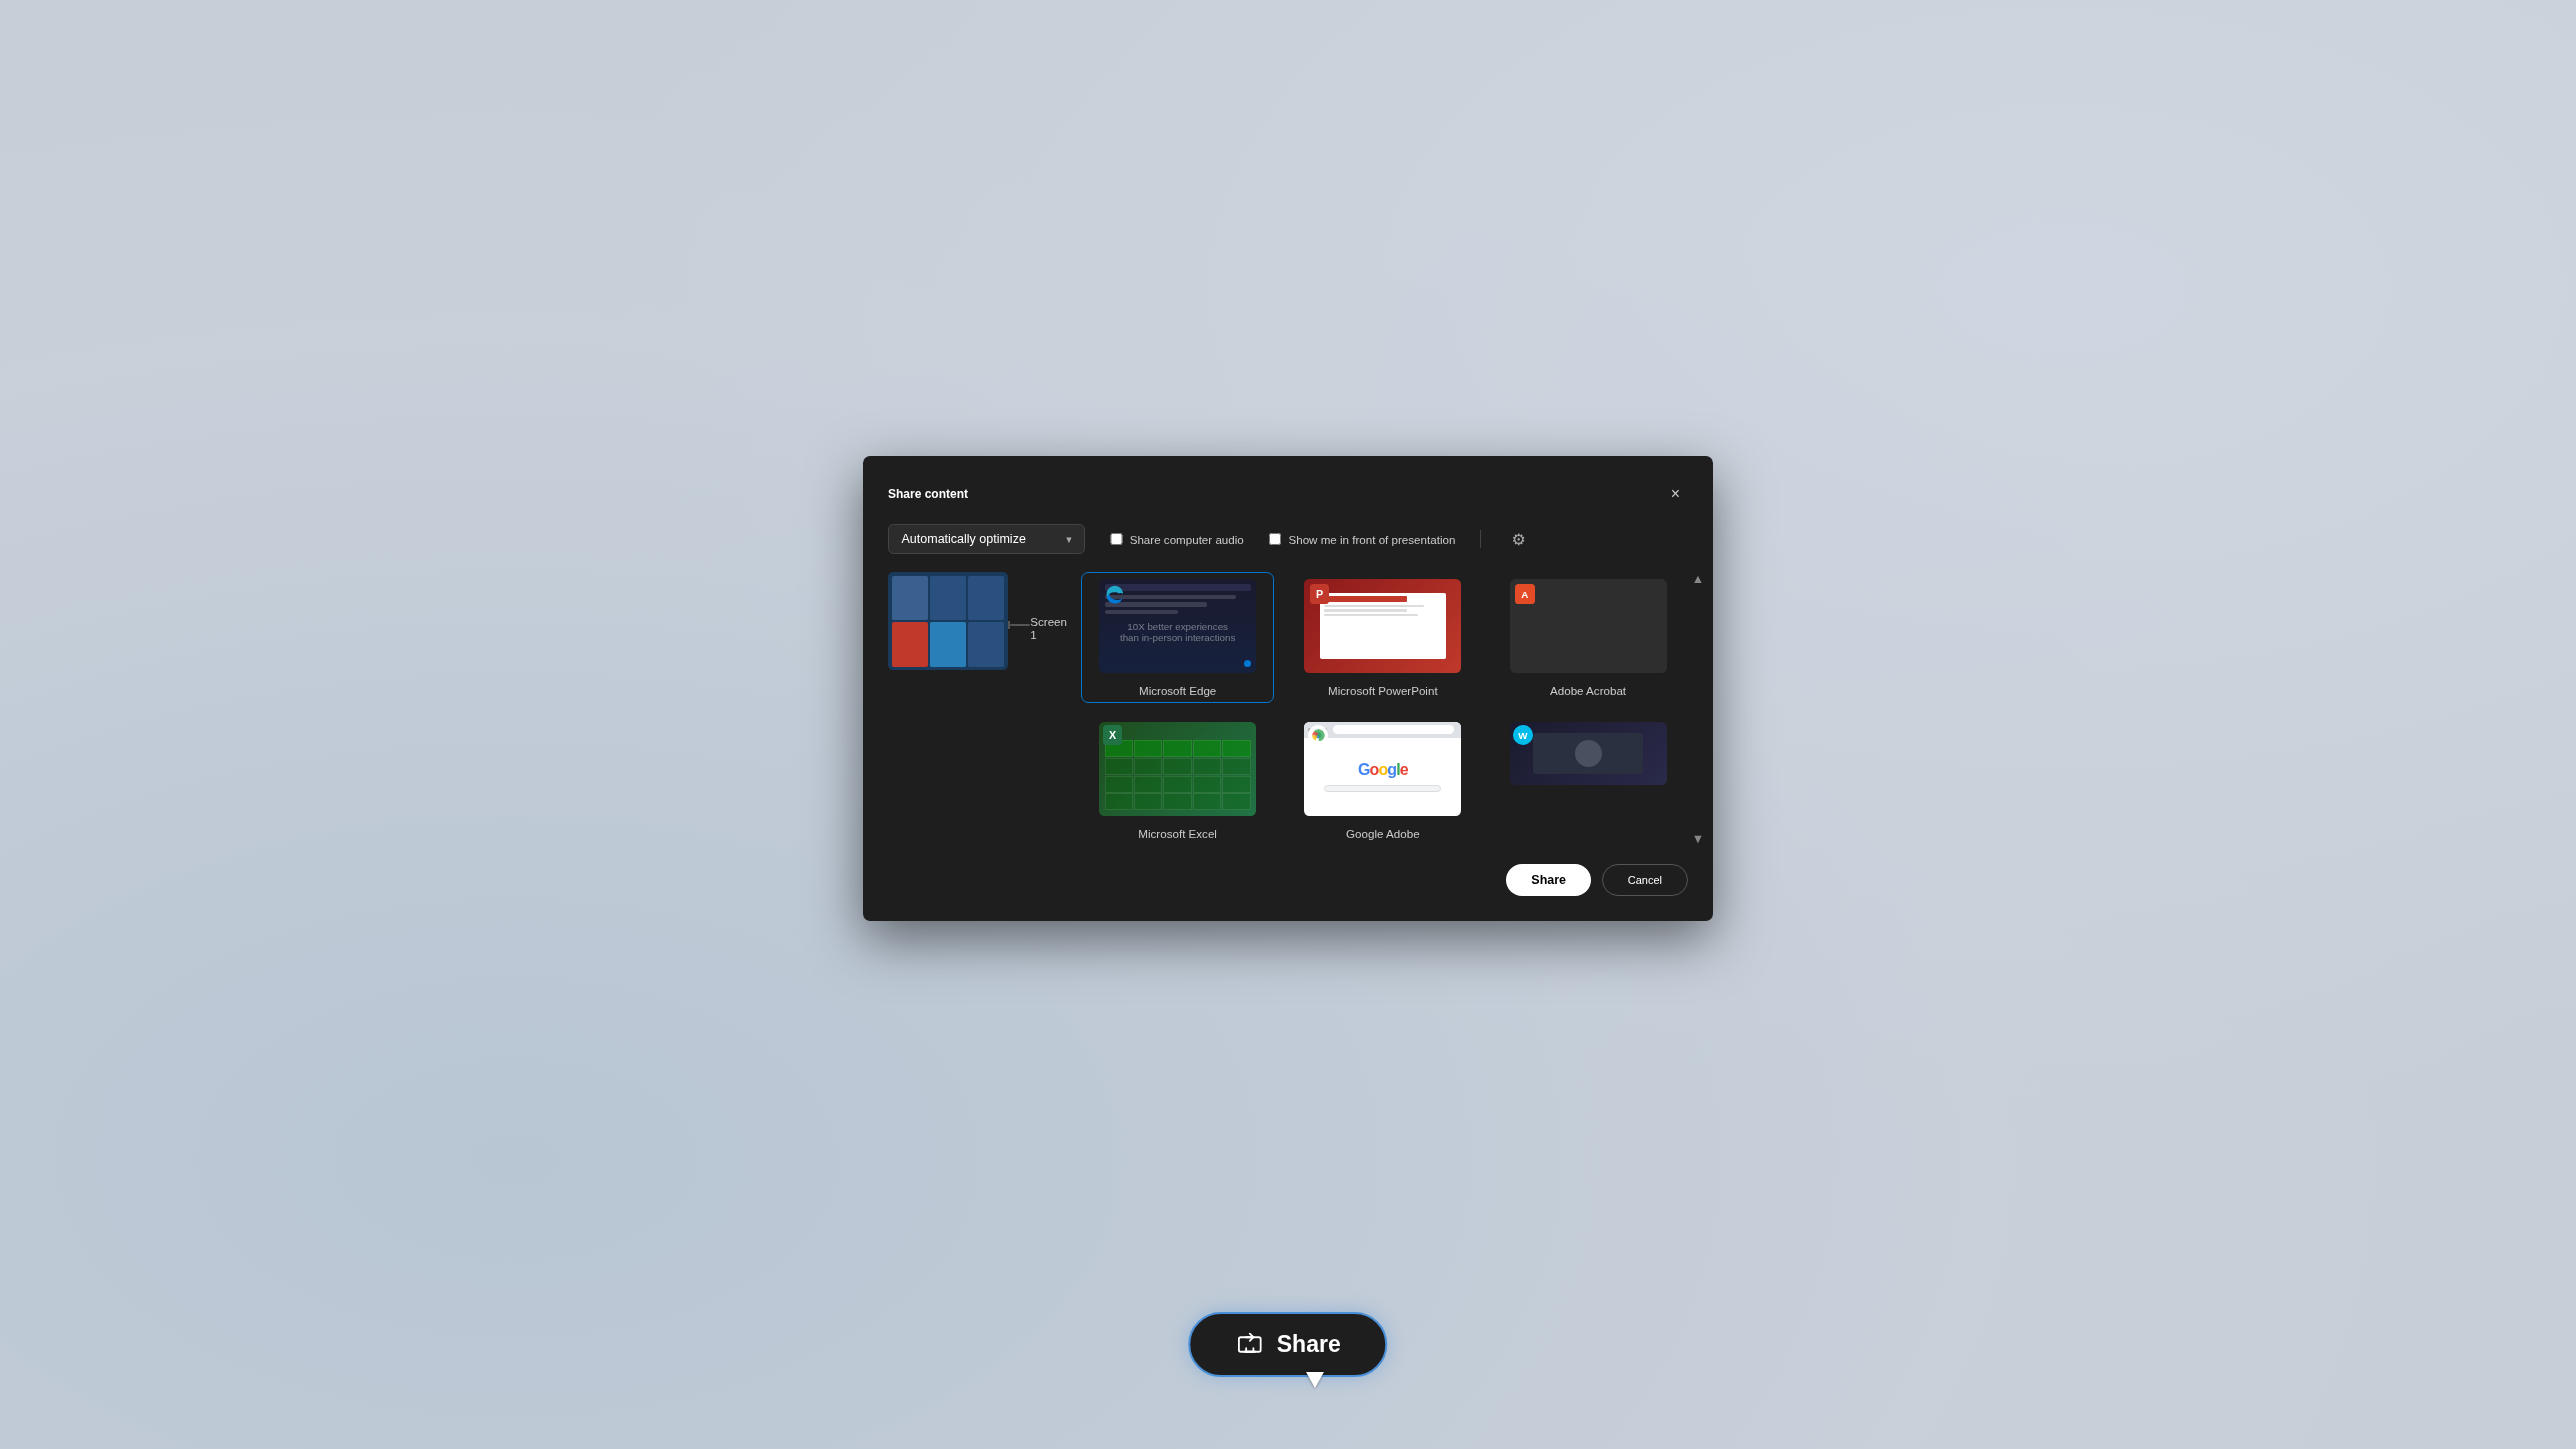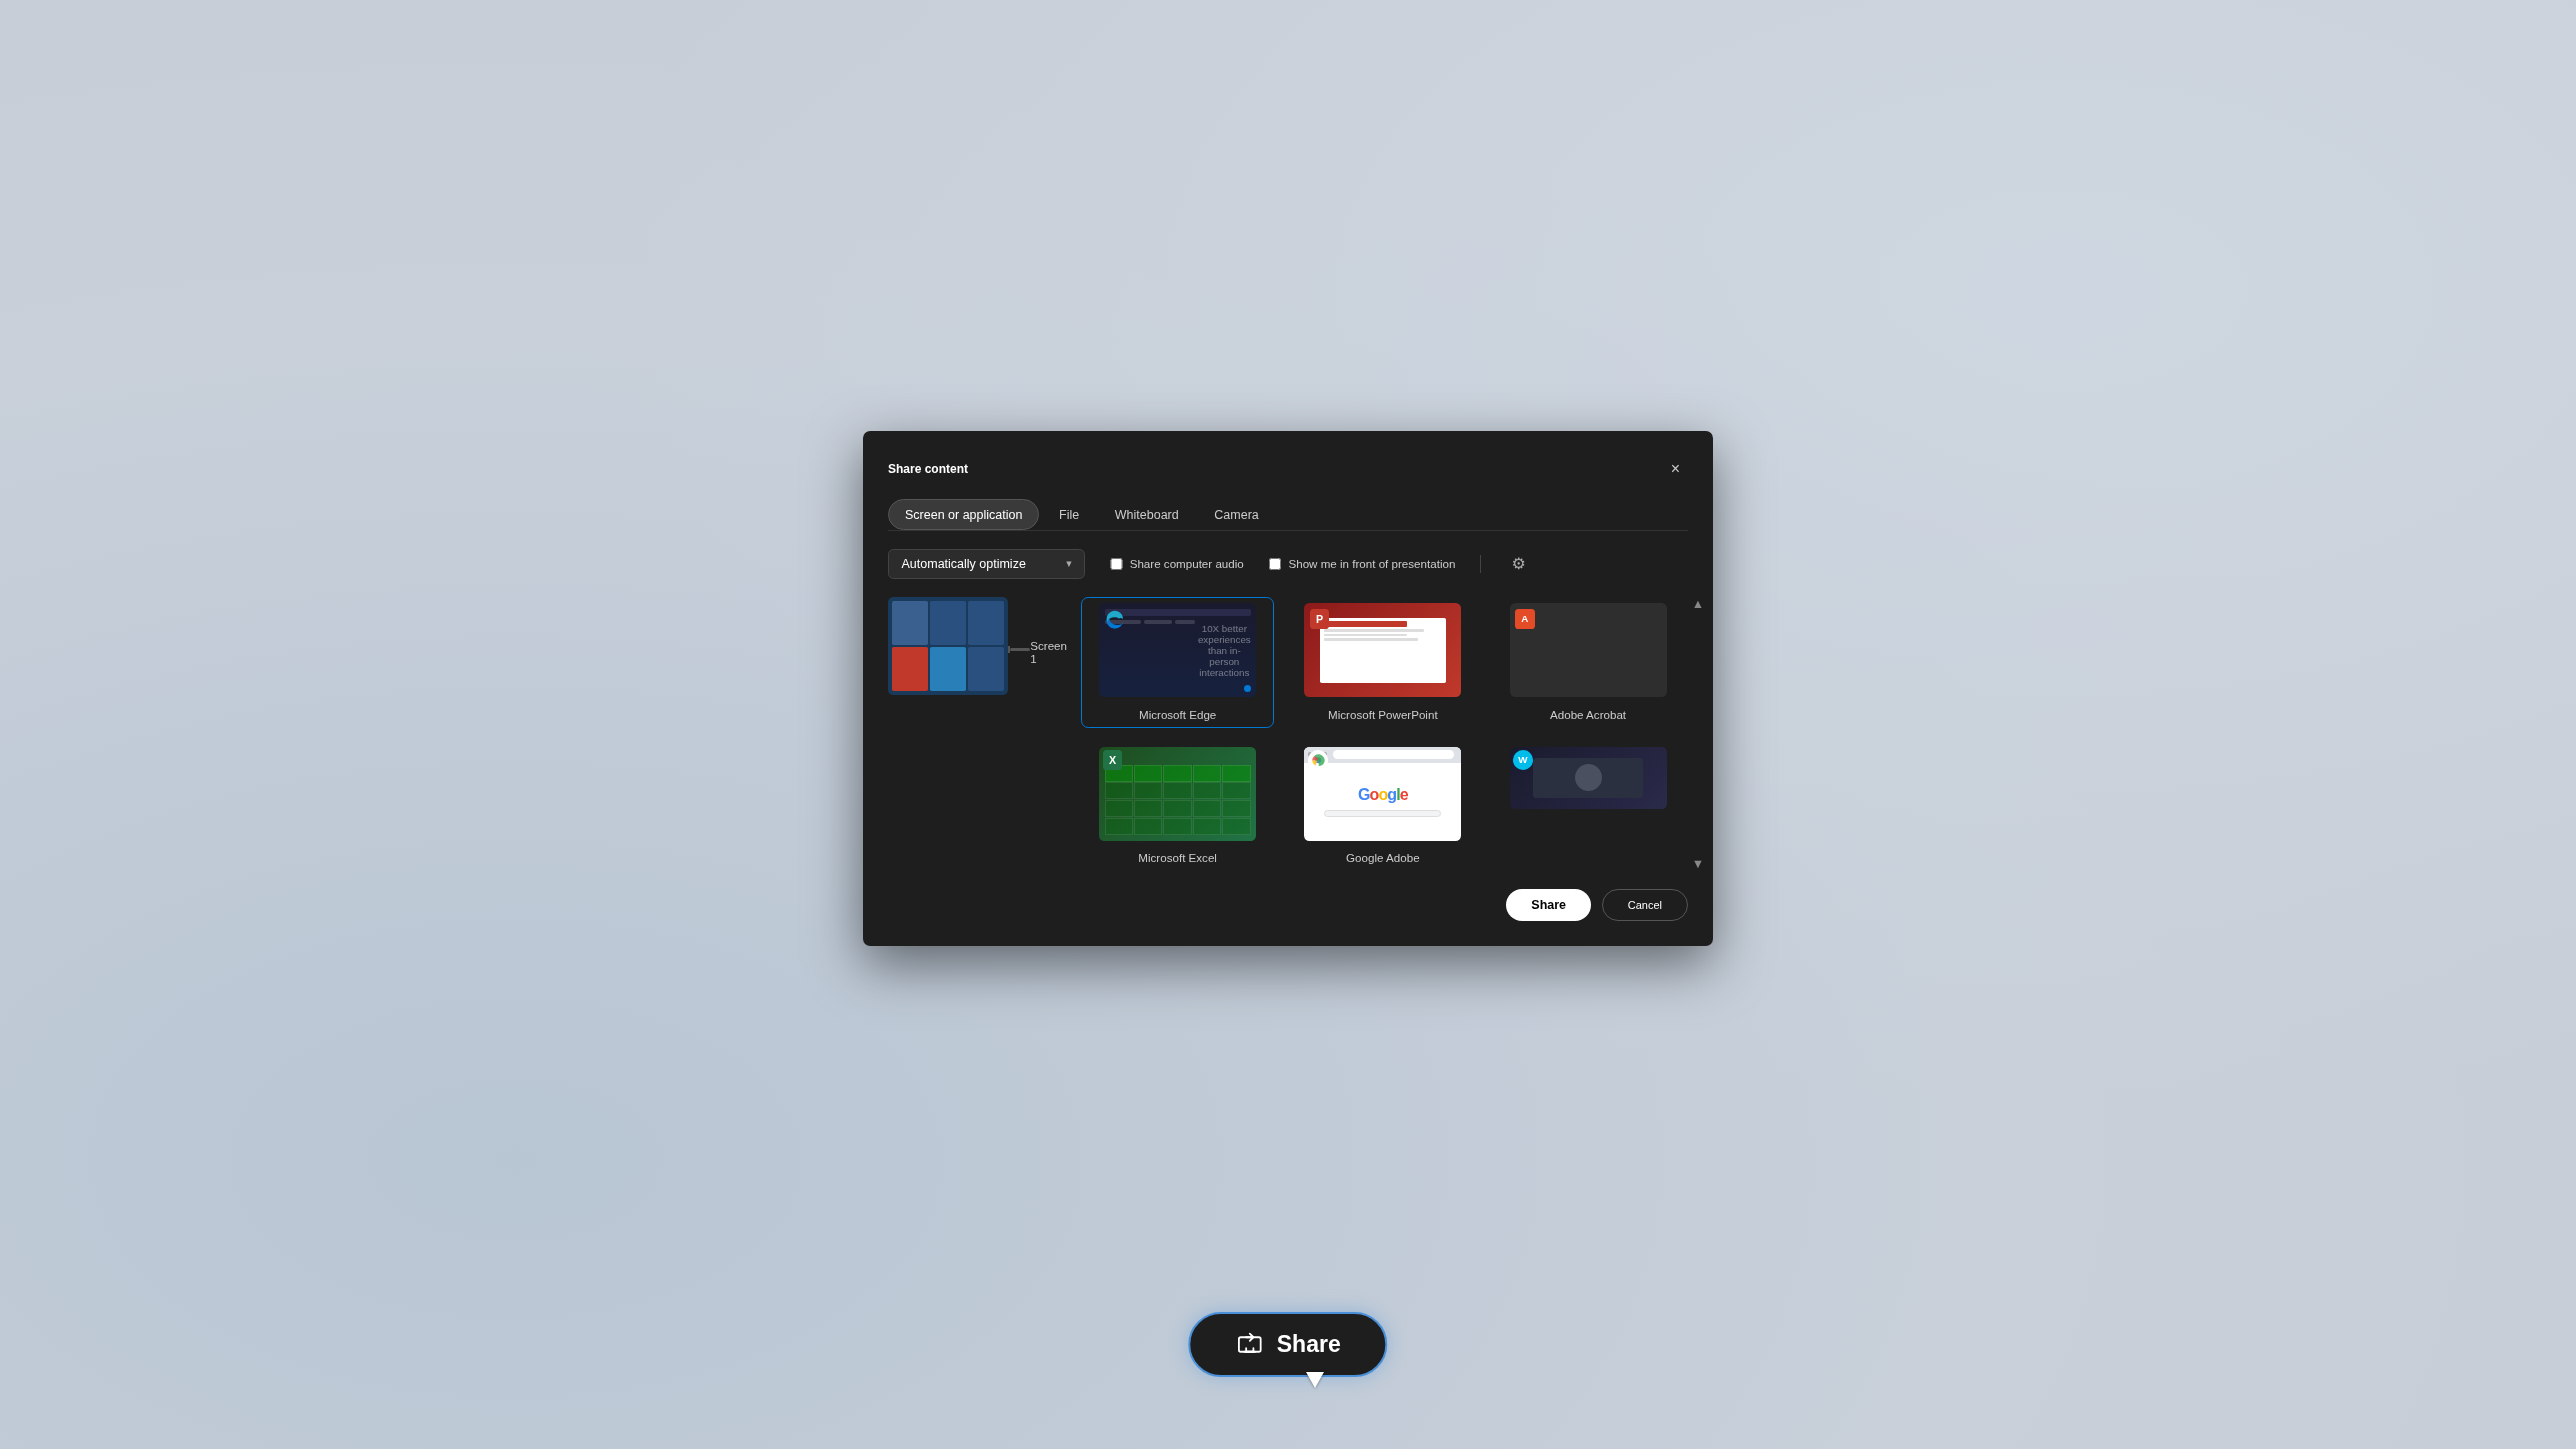--- a/index.html
+++ b/index.html
@@ -306,21 +306,21 @@
     }
     .edge-bar {
       height: 7.2px;
       background: #2a2a4a;
       border-radius: 1.8px;
       margin-bottom: 3.6px;
     }
     .edge-content {
       flex: 1;
       display: flex;
-      flex-direction: row;
+      flex-direction: column;
       gap: 3px;
     }
     .edge-text-line {
       height: 4.5px;
       background: rgba(255,255,255,0.15);
       border-radius: 1.8px;
       width: 90%;
     }
     .edge-icon {
       position: absolute;
@@ -660,34 +660,20 @@
 
 <div class="dialog">
 
   <div class="dialog-header">
     <span class="dialog-title">Share content</span>
     <button class="close-btn">
       <span>×</span>
     </button>
   </div>
 
-  <div class="tabs">
-    <button class="tab active">
-      <span>Screen or application</span>
-    </button>
-    <button class="tab">
-      <span>File</span>
-    </button>
-    <button class="tab">
-      <span>Whiteboard</span>
-    </button>
-    <button class="tab">
-      <span>Camera</span>
-    </button>
-  </div>
 
   <div class="options-row">
     <button class="dropdown">
       <span>Automatically optimize</span>
       <span class="dropdown-arrow">▾</span>
     </button>
 
     <label class="checkbox-group">
       <input type="checkbox" style="">
       <span>Share computer audio</span>

